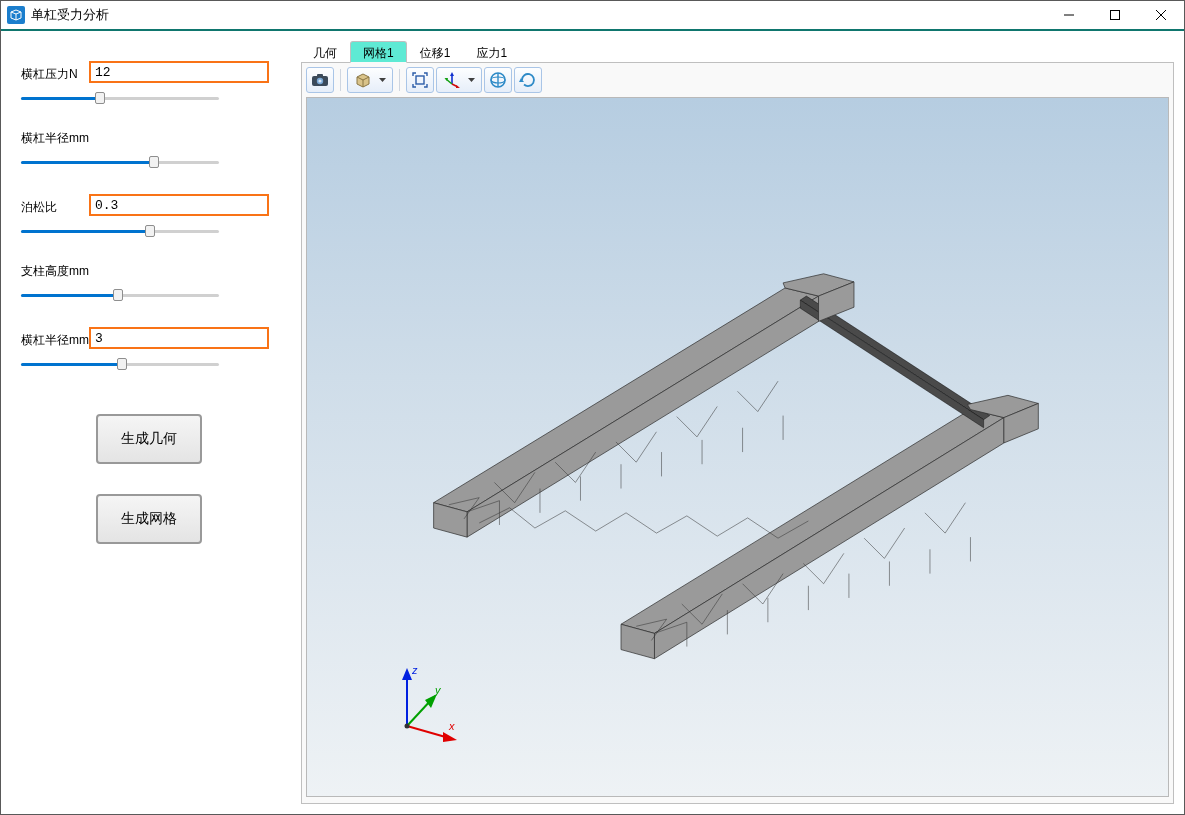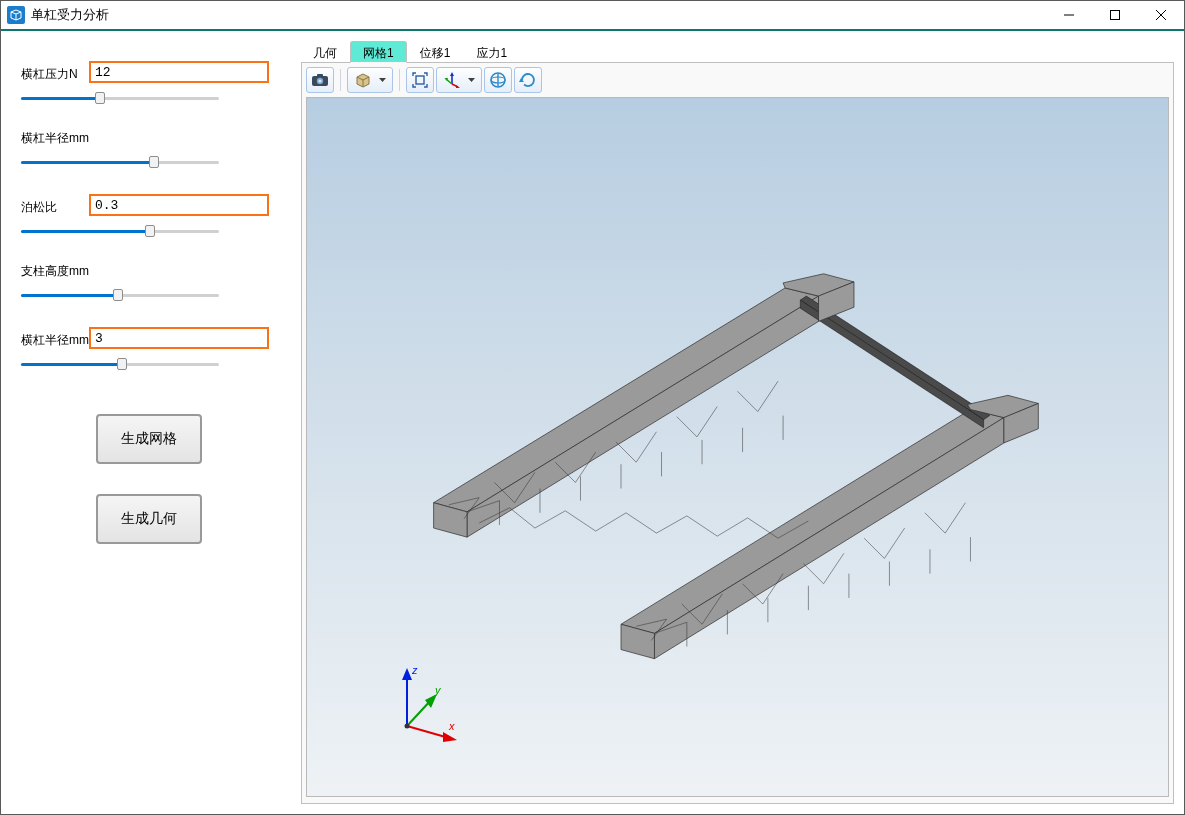--- a/index.html
+++ b/index.html
@@ -267,22 +267,22 @@
       <input type="text" value="3" style="">
     </div>
     <div class="slider-row" style="margin-bottom:40px">
         <div class="slider-wrap">
       <div class="slider-track"></div>
           <div class="slider-fill" style="width:51%"></div>
           <div class="slider-thumb" style="left:51%"></div>
     </div>
       </div>
 
+    <button class="action-btn">生成几何</button>
     <button class="action-btn">生成网格</button>
-    <button class="action-btn">生成几何</button>
   </div>
 
   <div class="right-panel">
     <div class="tabs">
       <div class="tab">几何</div>
       <div class="tab active">网格1</div>
       <div class="tab">位移1</div>
       <div class="tab">应力1</div>
     </div>
     <div class="view-frame">

